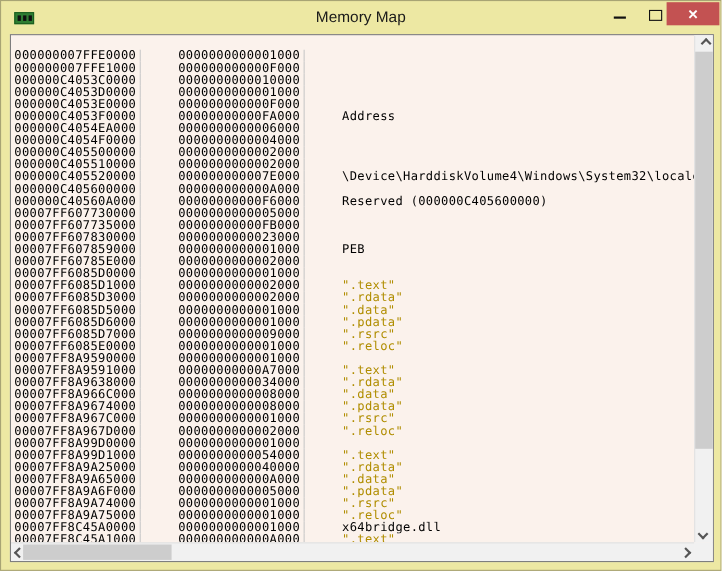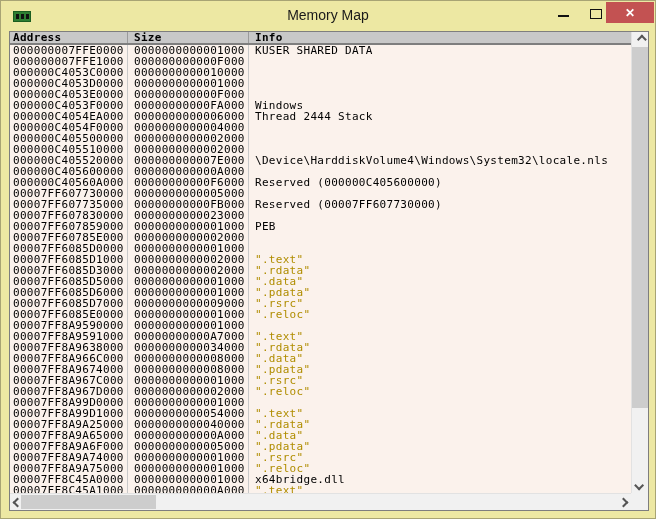--- a/index.html
+++ b/index.html
@@ -33,21 +33,21 @@
     font-family:"DejaVu Sans Mono","Liberation Mono",monospace;}
   .thead{position:absolute;left:0;top:0;width:621px;height:13px;display:flex;
     background:var(--header-bg);border-bottom:2px solid var(--header-border);box-sizing:border-box;
     font-size:11px;line-height:11px;font-weight:bold;letter-spacing:.3px;color:var(--text);}
   .hcell{box-sizing:border-box;overflow:hidden;white-space:nowrap;}
   .h-addr{width:118px;border-right:1px solid #9A9A9A;padding-left:3px;}
   .h-size{width:121px;border-right:1px solid #9A9A9A;padding-left:6px;}
   .h-info{flex:1;padding-left:6px;}
   .tbody{position:absolute;left:0;top:13px;width:621px;height:448px;overflow:hidden;
     font-size:11px;letter-spacing:.3px;color:var(--text);}
-  .row{display:flex;height:11px;line-height:11px;white-space:nowrap;}
+  .row{display:flex;height:11px;line-height:11px;white-space:nowrap;gap:28px;}
   .cell{box-sizing:border-box;overflow:hidden;}
   .c-addr{width:118px;border-right:1px solid var(--grid);padding-left:3px;}
   .c-size{width:121px;border-right:1px solid var(--grid);padding-left:6px;}
   .c-info{flex:1;padding-left:6px;}
   .c-info.section{color:var(--gold);}
   
   .vscroll{position:absolute;top:0;right:0;width:17px;height:461px;background:var(--track);
     border-left:1px solid #E2E2E2;box-sizing:border-box;}
   .vbtn{position:absolute;left:0;width:16px;height:15px;display:flex;align-items:center;justify-content:center;}
   .vbtn.up{top:0}.vbtn.down{bottom:0}
@@ -78,31 +78,25 @@
     <div class="title">Memory Map</div>
     <div class="glyph-min"></div>
     <div class="glyph-max"></div>
     <div class="btn-close">
       <span>✕</span>
     </div>
   </div>
 
   <div class="client">
 
-    <div class="thead">
-      <div class="hcell h-addr">Address</div>
-      <div class="hcell h-size">Size</div>
-      <div class="hcell h-info">Info</div>
-    </div>
 
     <div class="tbody">
         <div class="row">
           <div class="cell c-addr">000000007FFE0000</div>
           <div class="cell c-size">0000000000001000</div>
-          <div class="cell c-info">KUSER_SHARED_DATA</div>
         </div>
         <div class="row">
           <div class="cell c-addr">000000007FFE1000</div>
           <div class="cell c-size">000000000000F000</div>
         </div>
         <div class="row">
           <div class="cell c-addr">000000C4053C0000</div>
           <div class="cell c-size">0000000000010000</div>
           <div class="cell c-info"></div>
         </div>
@@ -112,26 +106,25 @@
           <div class="cell c-info"></div>
         </div>
         <div class="row">
           <div class="cell c-addr">000000C4053E0000</div>
           <div class="cell c-size">000000000000F000</div>
           <div class="cell c-info"></div>
         </div>
         <div class="row">
           <div class="cell c-addr">000000C4053F0000</div>
           <div class="cell c-size">00000000000FA000</div>
-          <div class="cell c-info">Windows</div>
+          <div class="cell c-info">Address</div>
         </div>
         <div class="row">
           <div class="cell c-addr">000000C4054EA000</div>
           <div class="cell c-size">0000000000006000</div>
-          <div class="cell c-info">Thread 2444 Stack</div>
         </div>
         <div class="row">
           <div class="cell c-addr">000000C4054F0000</div>
           <div class="cell c-size">0000000000004000</div>
           <div class="cell c-info"></div>
         </div>
         <div class="row">
           <div class="cell c-addr">000000C405500000</div>
           <div class="cell c-size">0000000000002000</div>
           <div class="cell c-info"></div>
@@ -157,21 +150,20 @@
           <div class="cell c-info">Reserved (000000C405600000)</div>
         </div>
         <div class="row">
           <div class="cell c-addr">00007FF607730000</div>
           <div class="cell c-size">0000000000005000</div>
           <div class="cell c-info"></div>
         </div>
         <div class="row">
           <div class="cell c-addr">00007FF607735000</div>
           <div class="cell c-size">00000000000FB000</div>
-          <div class="cell c-info">Reserved (00007FF607730000)</div>
         </div>
         <div class="row">
           <div class="cell c-addr">00007FF607830000</div>
           <div class="cell c-size">0000000000023000</div>
           <div class="cell c-info"></div>
         </div>
         <div class="row">
           <div class="cell c-addr">00007FF607859000</div>
           <div class="cell c-size">0000000000001000</div>
           <div class="cell c-info">PEB</div>

